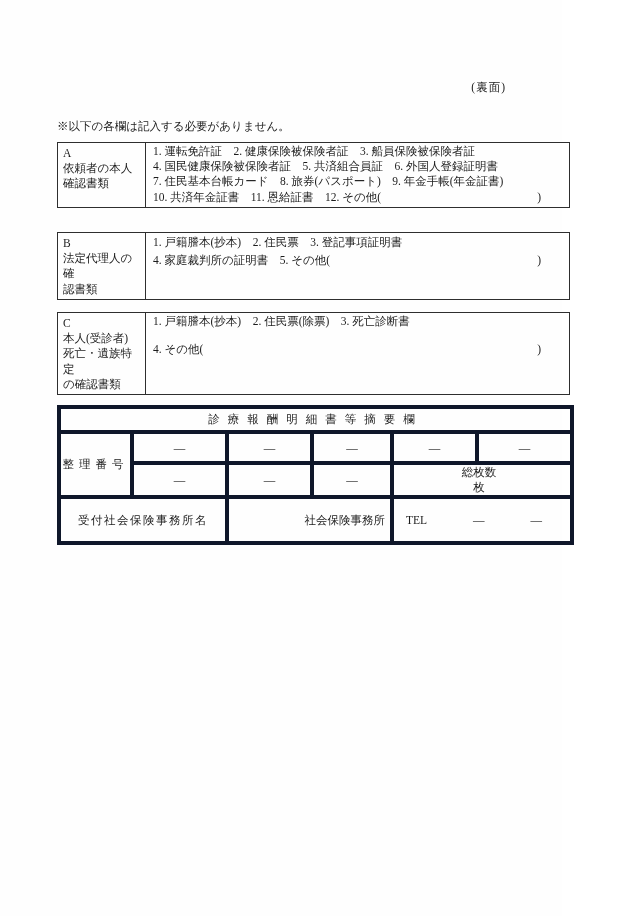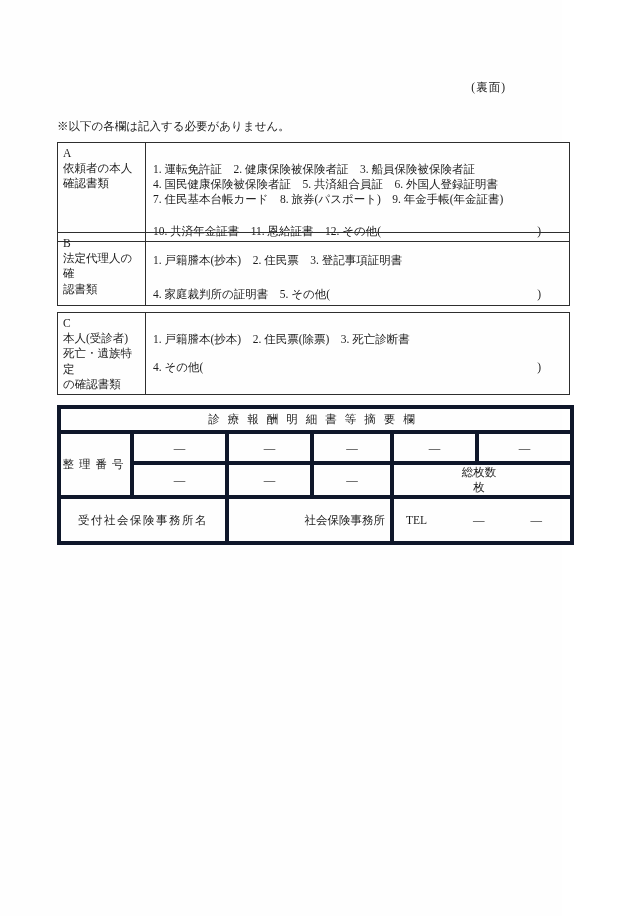--- a/index.html
+++ b/index.html
@@ -27,30 +27,30 @@
   }
   table.sec {
     position: absolute;
     left: 57px;
     width: 513px;
     border-collapse: collapse;
     table-layout: fixed;
   }
   table.sec td { border: 1px solid #2e2e2e; vertical-align: top; }
   .label-cell { width: 88px; padding: 3px 3px 2px 5px; line-height: 15.2px; }
-  .content-cell { padding: 19px 6px 2px 7px; line-height: 15.2px; }
+  .content-cell { padding: 1px 6px 2px 7px; line-height: 15.2px; }
   #table-a { top: 142px; }
   #table-a td { height: 63px; }
   #table-b { top: 232px; }
   #table-b td { height: 57px; }
   #table-b .content-cell .line { line-height: 17.5px; }
   #table-c { top: 312px; }
   #table-c td { height: 68px; }
   #table-c .line-gap { margin-top: 13px; justify-content: space-between; }
-  .flexline { display: flex; padding-right: 22px; margin-top: 16px; }
+  .flexline { display: flex; padding-right: 22px; }
   .spacer { flex: 1 1 auto; }
 
   #summary {
     position: absolute;
     top: 405px;
     left: 57px;
     width: 513px;
     border-collapse: collapse;
     table-layout: fixed;
   }

